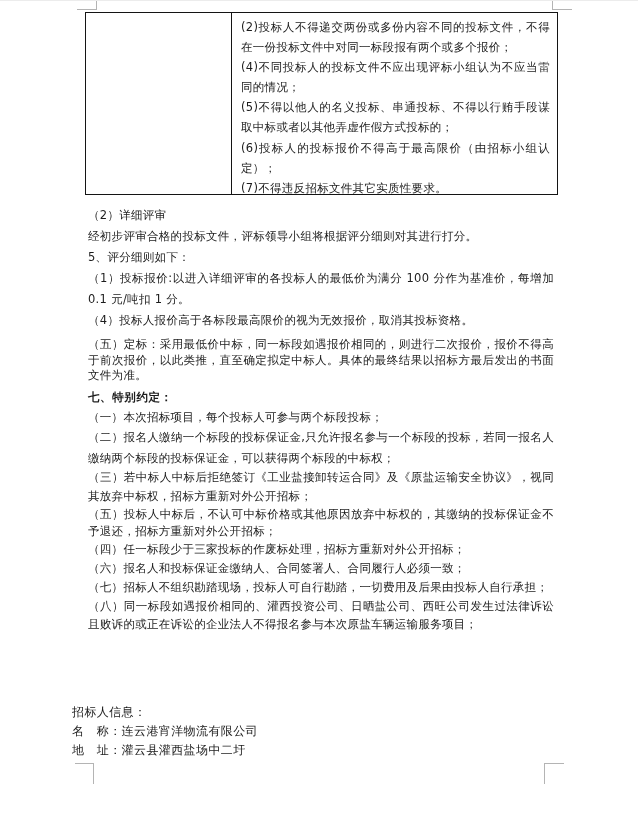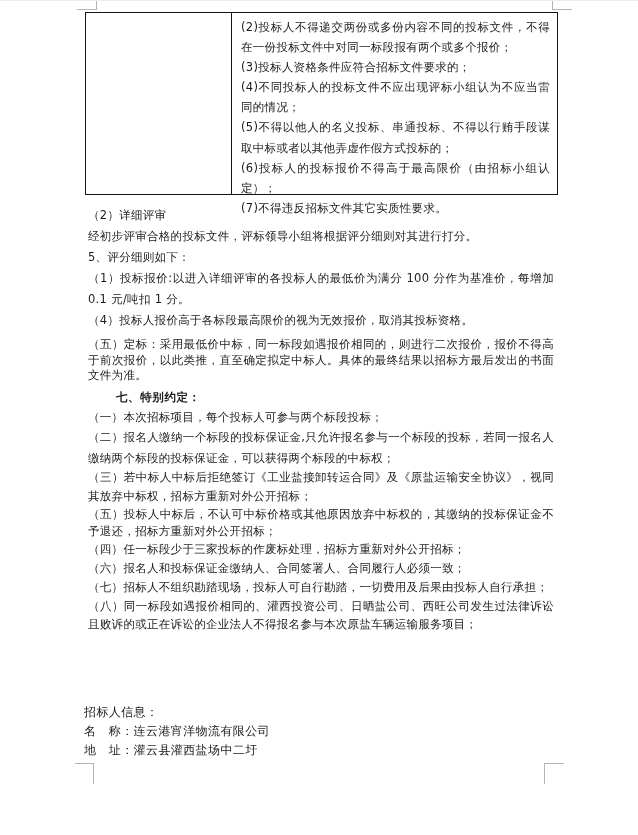--- a/index.html
+++ b/index.html
@@ -59,45 +59,44 @@
     letter-spacing: 0.3px;
   }
   .p   { margin: 0; }
   .lh21  { line-height: 21px; }
   .lh20  { line-height: 20.5px; }
   .lh19  { line-height: 19px; }
   .lh18  { line-height: 18px; }
   .lh17  { line-height: 17px; }
   .lh155 { line-height: 15.5px; }
   .mt6 { margin-top: 6px; }
-  .mt4 { margin-top: 4px; margin-left: 28px; }
+  .mt4 { margin-top: 4px; }
   .heading-bold { font-weight: bold; letter-spacing: 0.6px; }
 
   
   .tenderer {
-    position: absolute; left: 84px; top: 702px; width: 460px;
+    position: absolute; left: 72px; top: 702px; width: 460px;
     font-size: 12px;
     line-height: 19px;
     letter-spacing: 0.4px;
   }
   .tenderer .line { margin: 0; }
 </style>
 </head>
 <body>
 
 <div class="page">
 
   <div class="mark mark-tl"></div>
   <div class="mark mark-tr"></div>
 
   <div class="clause-table">
     <div class="cell-left"></div>
     <div class="cell-right">
       <p class="clause">(2)投标人不得递交两份或多份内容不同的投标文件，不得在一份投标文件中对同一标段报有两个或多个报价；</p>
-      <p class="clause">(3)投标人资格条件应符合招标文件要求的；</p>
       <p class="clause">(4)不同投标人的投标文件不应出现评标小组认为不应当雷同的情况；</p>
       <p class="clause">(5)不得以他人的名义投标、串通投标、不得以行贿手段谋取中标或者以其他弄虚作假方式投标的；</p>
       <p class="clause">(6)投标人的投标报价不得高于最高限价（由招标小组认定）；</p>
       <p class="clause">(7)不得违反招标文件其它实质性要求。</p>
     </div>
   </div>
 
   <div class="bodytext">
     <p class="p lh21">（2）详细评审</p>
     <p class="p lh21">经初步评审合格的投标文件，评标领导小组将根据评分细则对其进行打分。</p>

